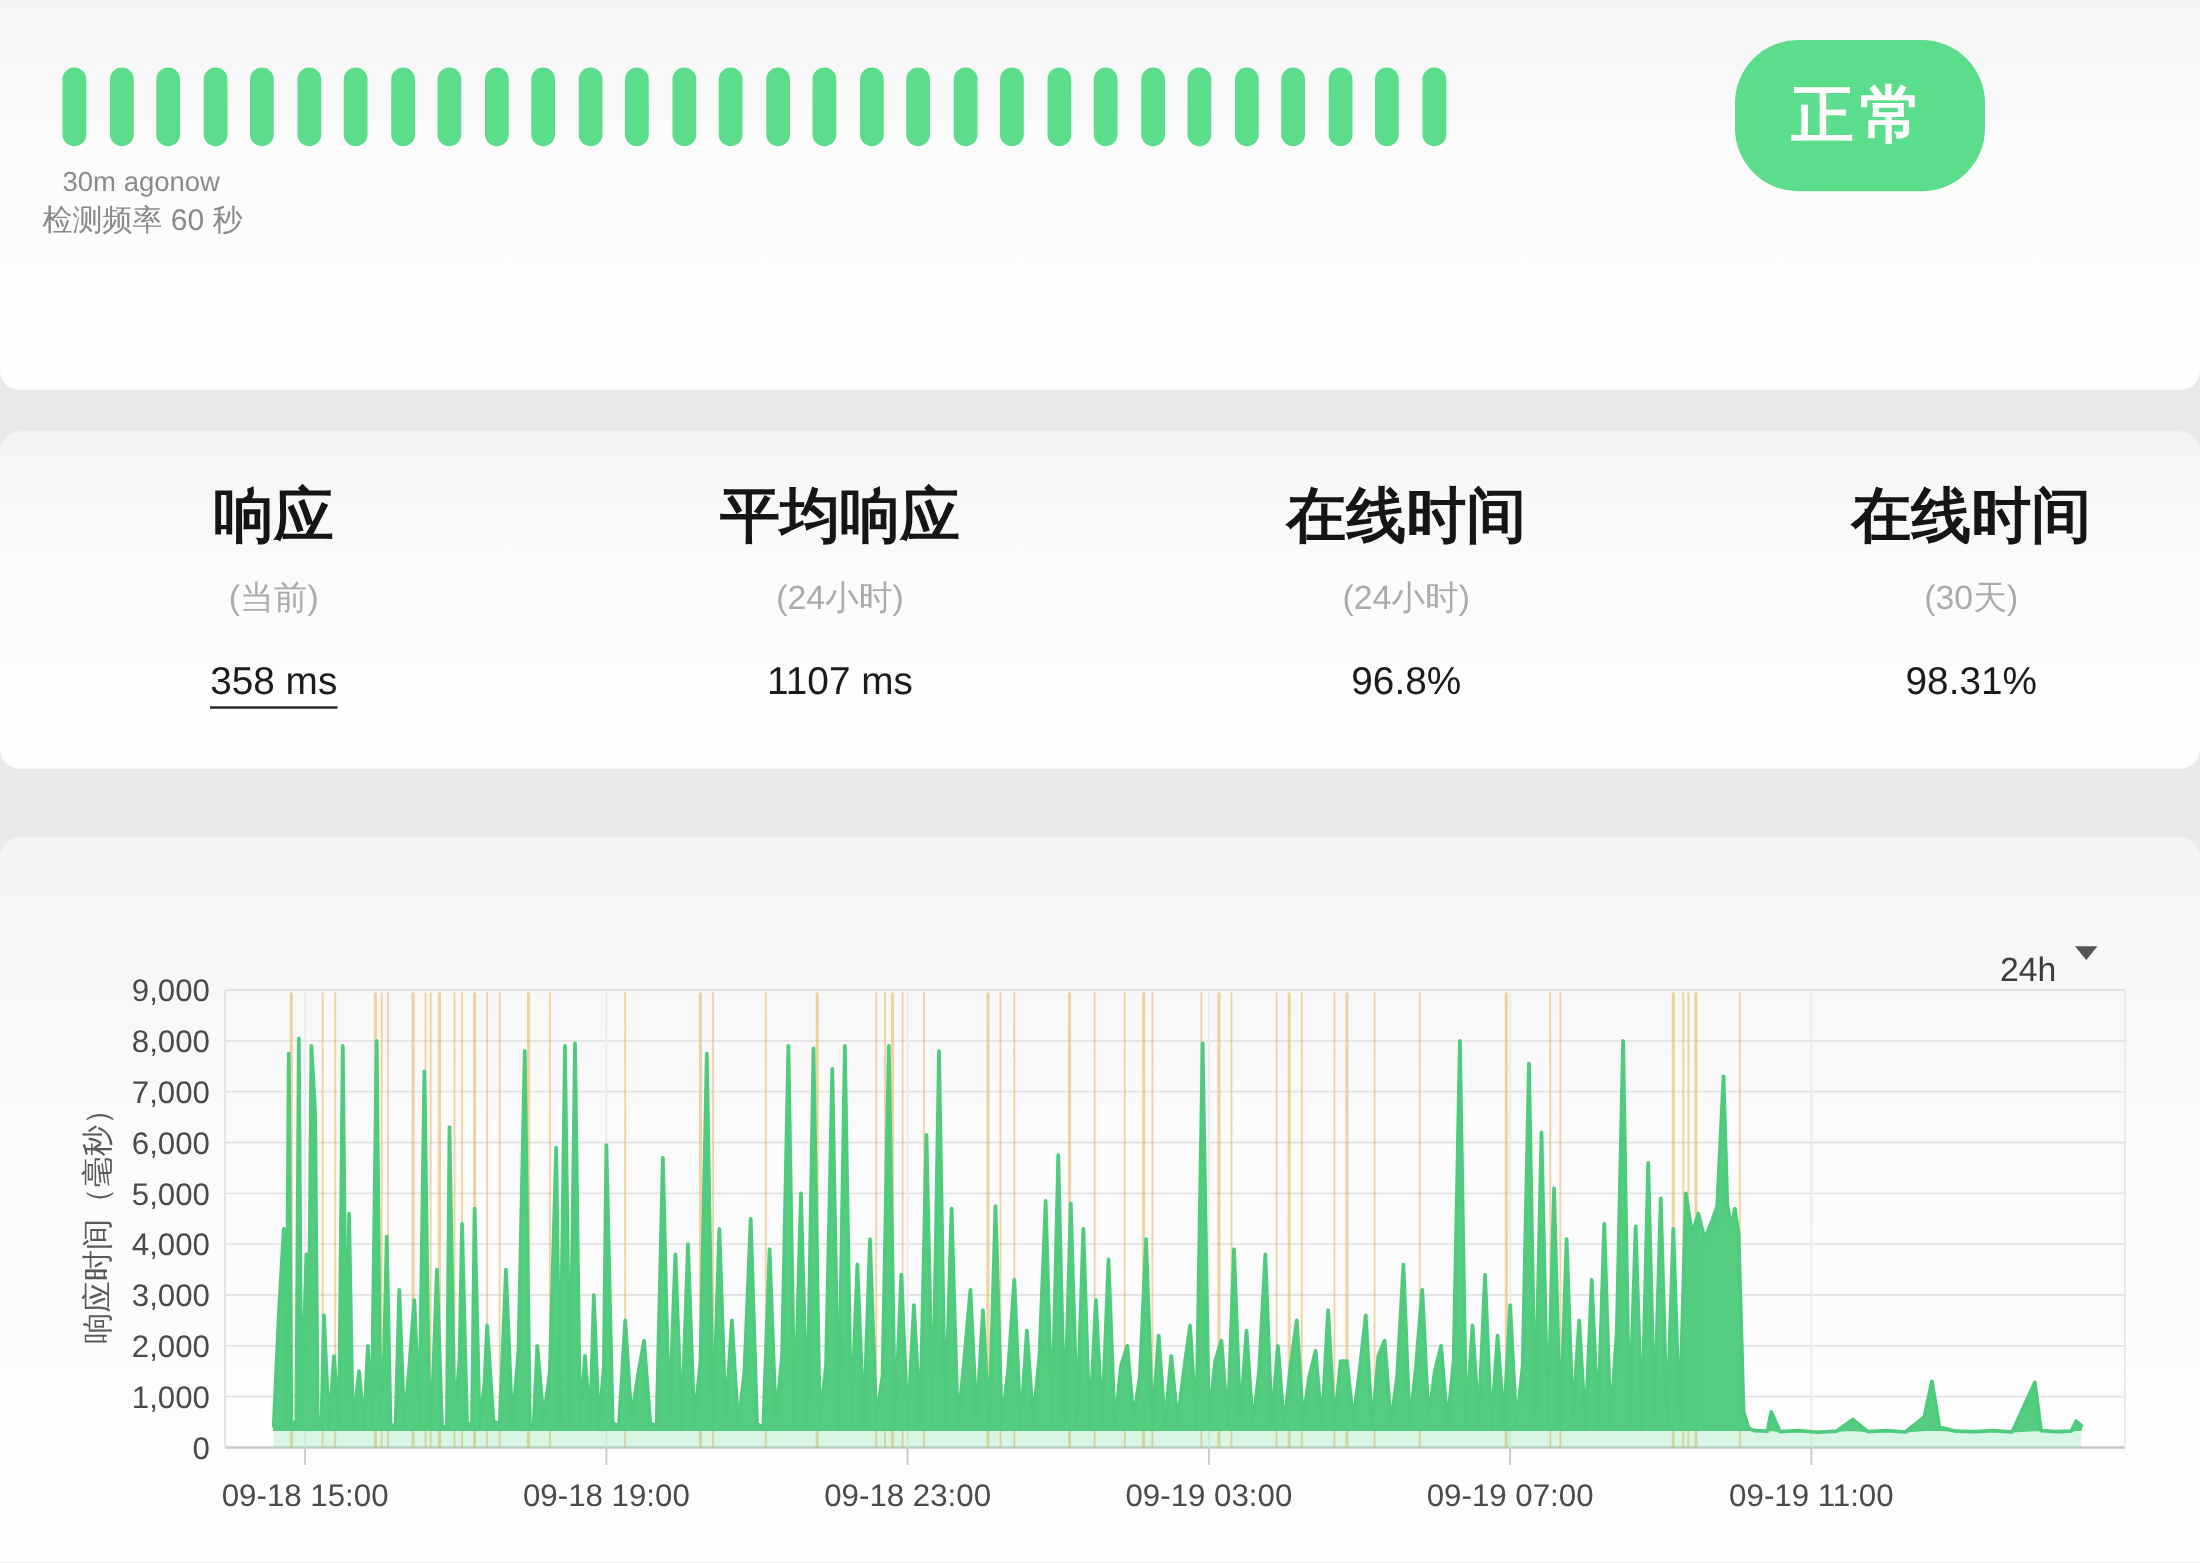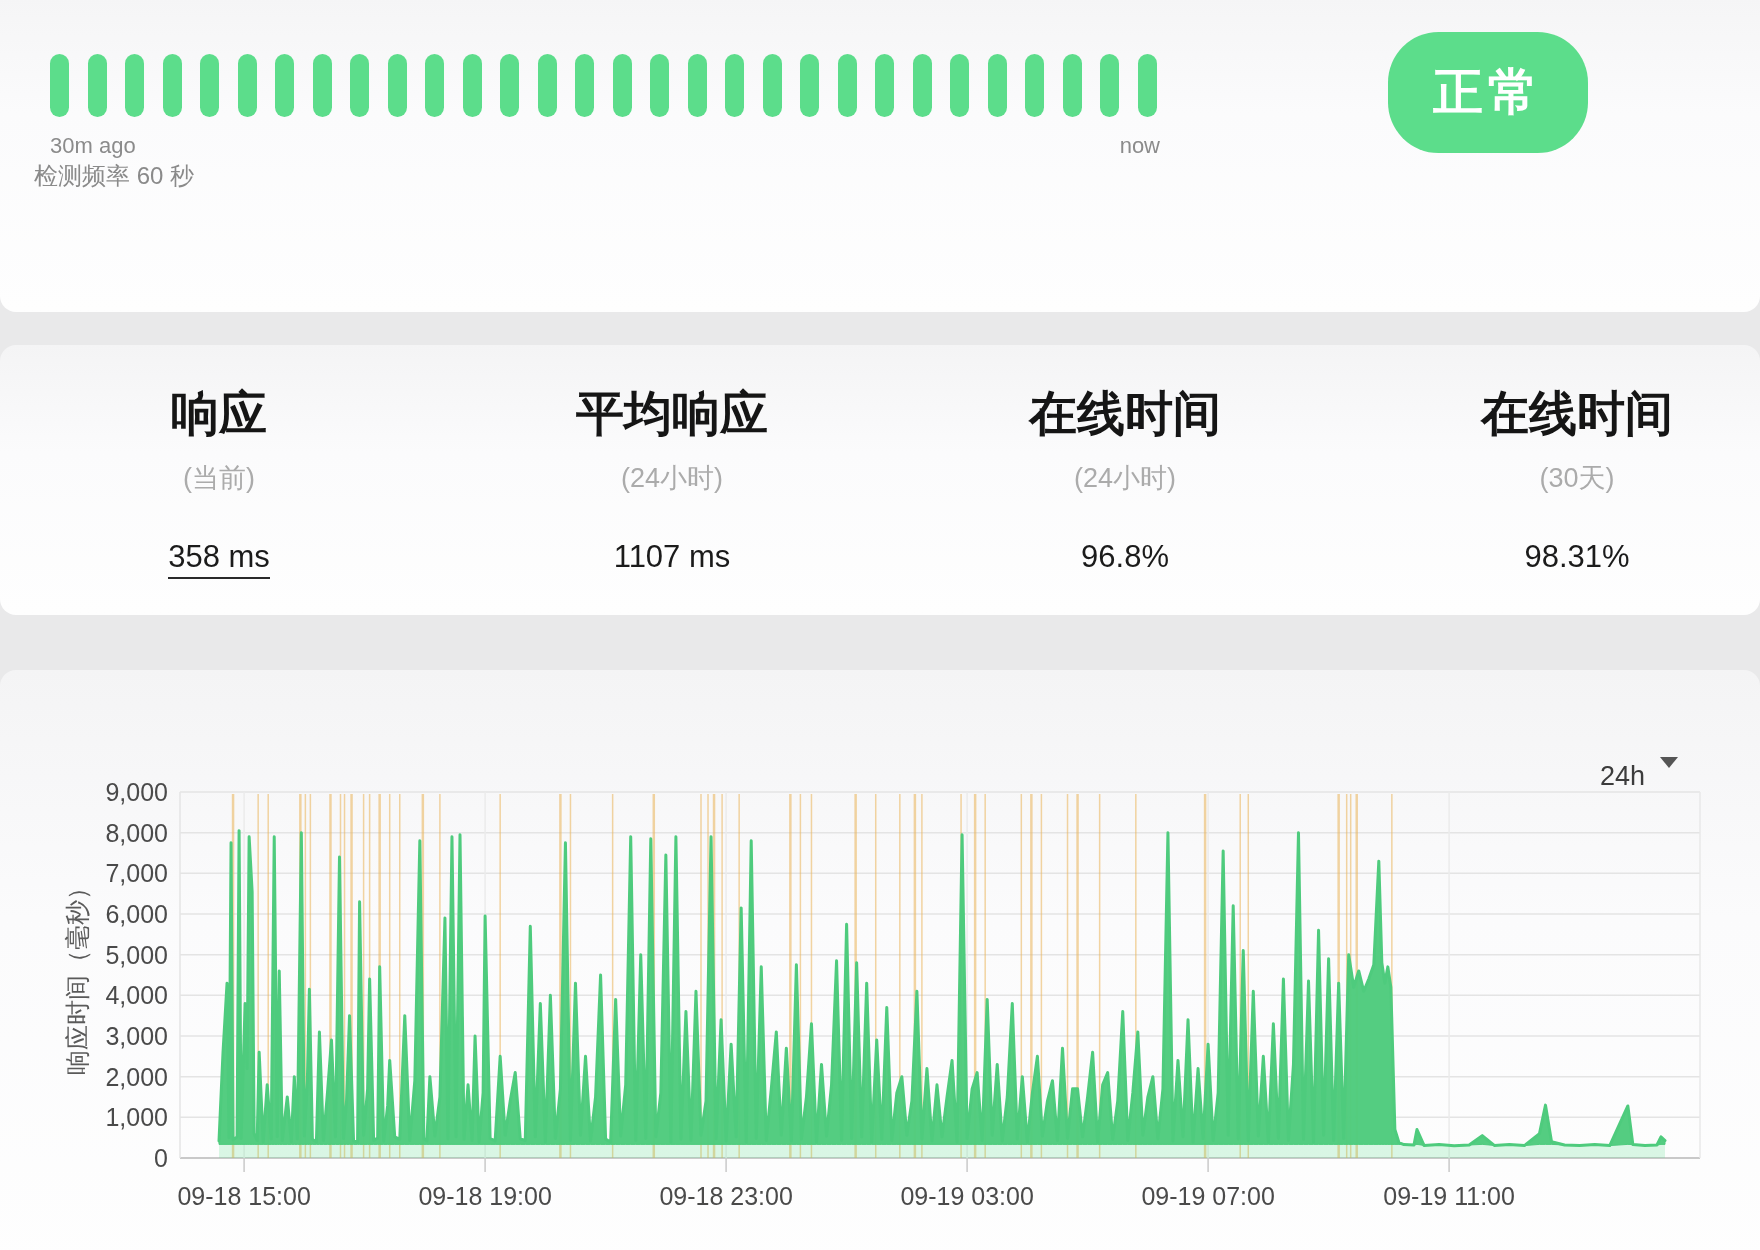--- a/index.html
+++ b/index.html
@@ -7,32 +7,32 @@
   #stage{position:relative;width:1760px;height:1250px;overflow:hidden;background:#e9e9ea;}
   .card{position:absolute;left:0;width:1760px;border-radius:16px;
         background:linear-gradient(180deg,#f4f4f5 0%,#fbfbfc 40%,#fefefe 100%);}
   #card-monitor{top:-20px;height:332px;}
   #card-stats{top:345px;height:270px;}
   #card-chart{top:670px;height:620px;}
 
   
   #beat-row{position:absolute;left:50px;top:74px;height:63px;display:flex;gap:18.5px;}
   .beat{width:19px;height:63px;border-radius:9.5px;background:#5cdd8b;}
-  #beat-labels{position:absolute;left:50px;top:153px;width:1110px;display:flex;justify-content:space-between;}
+  #beat-labels{position:absolute;left:50px;top:153px;width:1110px;display:flex;justify-content:flex-start;}
   .tiny-label{font-size:22px;color:#8b8b8b;}
   #freq-label{position:absolute;left:34px;top:180px;font-size:24px;color:#8a8a8a;}
   #status-badge{position:absolute;left:1388px;top:52px;width:200px;height:121px;border-radius:50.5px;
       background:#5cdd8b;display:flex;align-items:center;justify-content:center;
       color:#fff;font-size:50px;font-weight:bold;letter-spacing:5px;}
 
   
   .stat-col{position:absolute;top:0;transform:translateX(-50%);text-align:center;width:440px;}
   .stat-title{font-size:48px;font-weight:bold;color:#151515;line-height:48px;margin-top:45px;}
   .stat-sub{font-size:27px;color:#ababab;margin-top:22px;}
-  .stat-value{font-size:31px;color:#1b1b1b;font-weight:500;margin-top:43px;}
+  .stat-value{font-size:31px;color:#1b1b1b;font-weight:500;margin-top:31px;}
   .stat-value .u{border-bottom:2px solid #2a2a2a;padding-bottom:3px;}
 
   
   #period-select{position:absolute;left:1600px;top:62px;display:flex;align-items:center;gap:15px;cursor:pointer;}
   #period-label{font-size:27px;color:#3c3c3c;margin-top:29px;}
   #period-caret{width:0;height:0;border-left:9px solid transparent;border-right:9px solid transparent;
       border-top:11px solid #555;}
   #chart-svg{position:absolute;left:0;top:0;}
 </style>
 </head>

